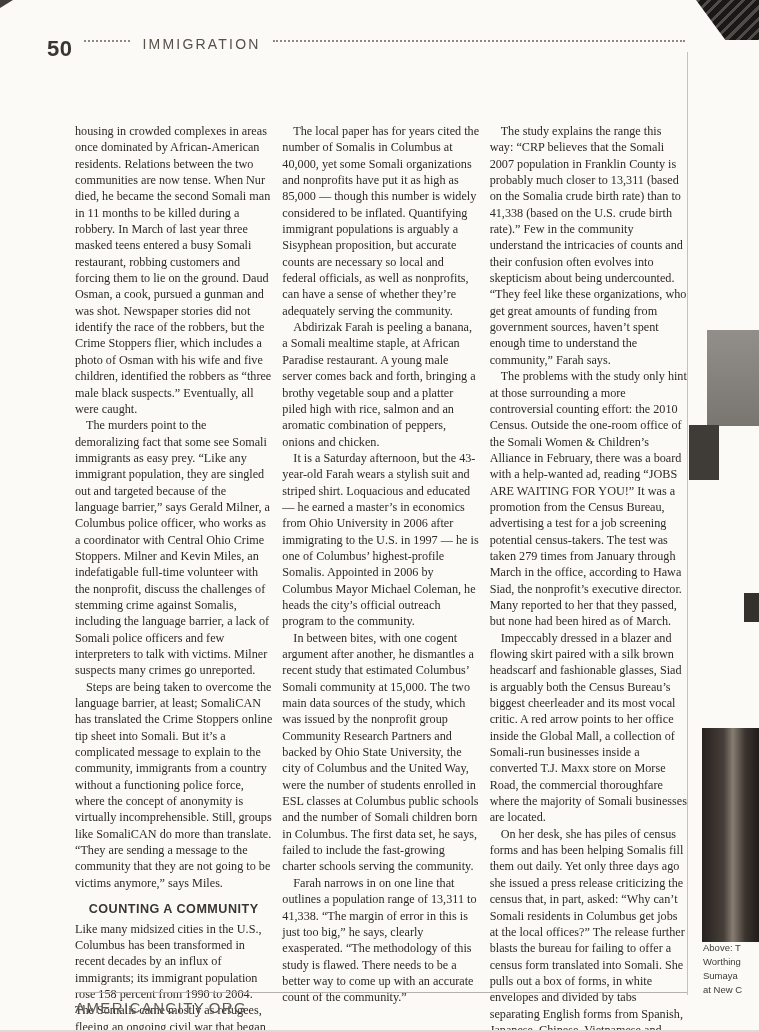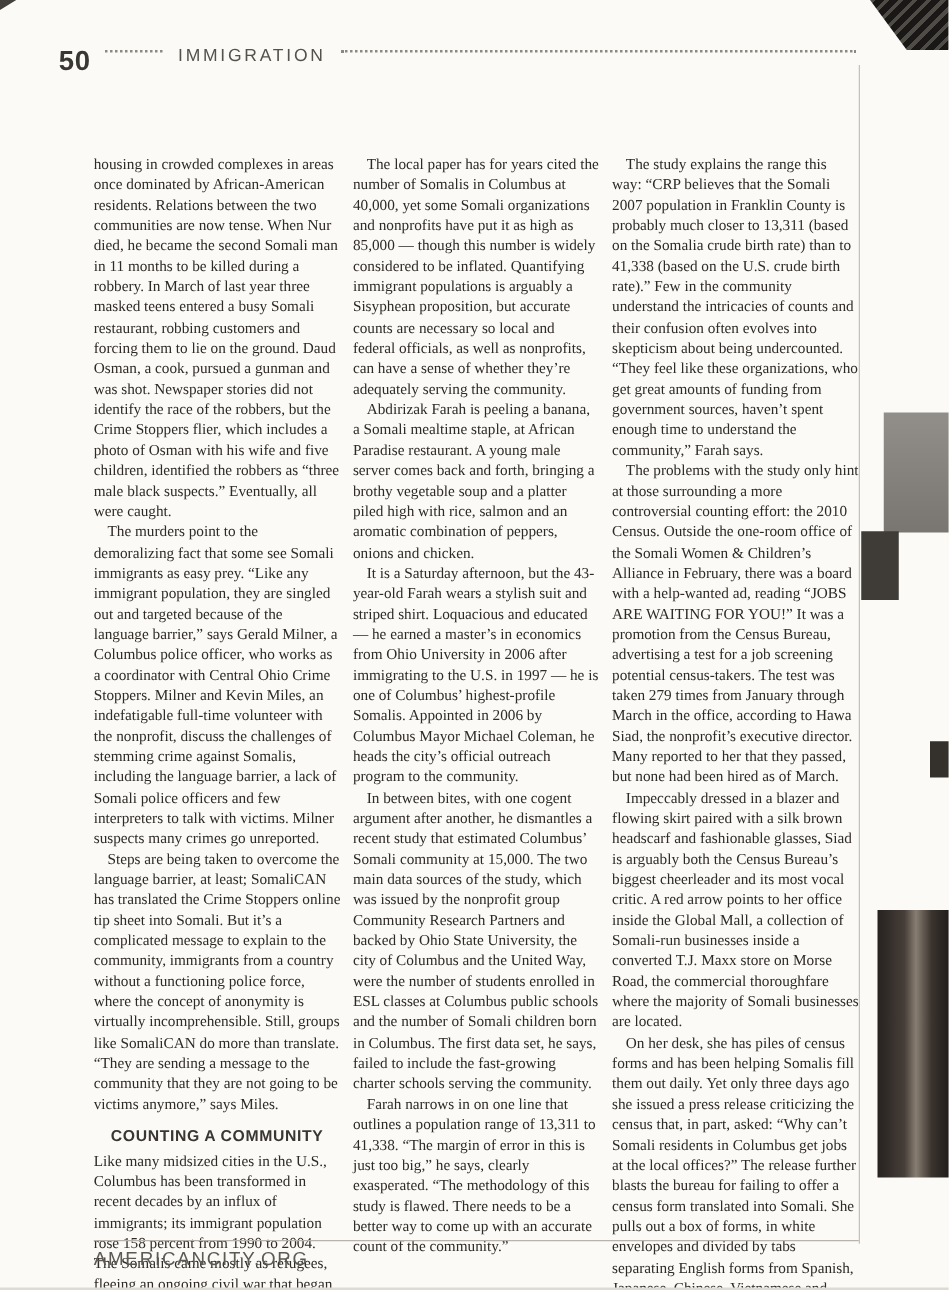--- a/index.html
+++ b/index.html
@@ -111,18 +111,24 @@
       <p class="ind">Impeccably dressed in a blazer and flowing skirt paired with a silk brown headscarf and fashionable glasses, Siad is arguably both the Census Bureau’s biggest cheerleader and its most vocal critic. A red arrow points to her office inside the Global Mall, a collection of Somali-run businesses inside a converted T.J. Maxx store on Morse Road, the commercial thoroughfare where the majority of Somali businesses are located.</p>
       <p class="ind">On her desk, she has piles of census forms and has been helping Somalis fill them out daily. Yet only three days ago she issued a press release criticizing the census that, in part, asked: “Why can’t Somali residents in Columbus get jobs at the local offices?” The release further blasts the bureau for failing to offer a census form translated into Somali. She pulls out a box of forms, in white envelopes and divided by tabs separating English forms from Spanish, Japanese, Chinese, Vietnamese and Russian. “This is nonsense,” she says, tapping her hand on the forms. “If they can translate it into other languages, why not Somali?”</p>
     </div>
   </div>
 
   <div class="edge-line"></div>
   <div class="edge-block-a"></div>
   <div class="edge-block-b"></div>
   <div class="edge-block-c"></div>
   <div class="edge-photo"></div>
+  <div class="edge-caption">
+    <div>Above: T</div>
+    <div>Worthing</div>
+    <div>Sumaya</div>
+    <div>at New C</div>
+  </div>
 
   <div class="footer-rule"></div>
   <div class="footer-text">AMERICANCITY.ORG</div>
   <div class="bottom-shade"></div>
 
 </div>
 
 </body></html>

